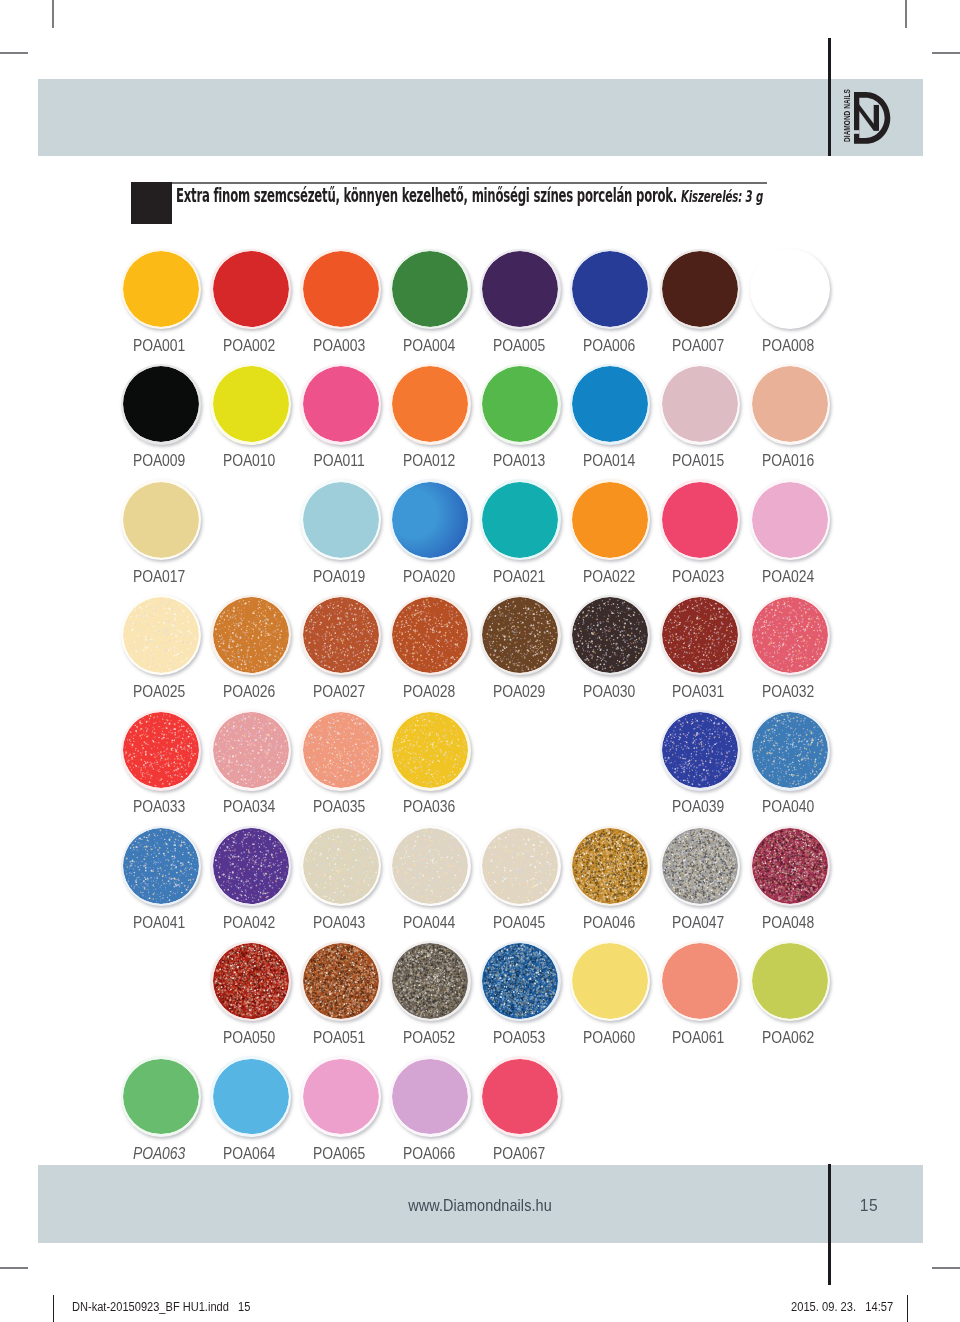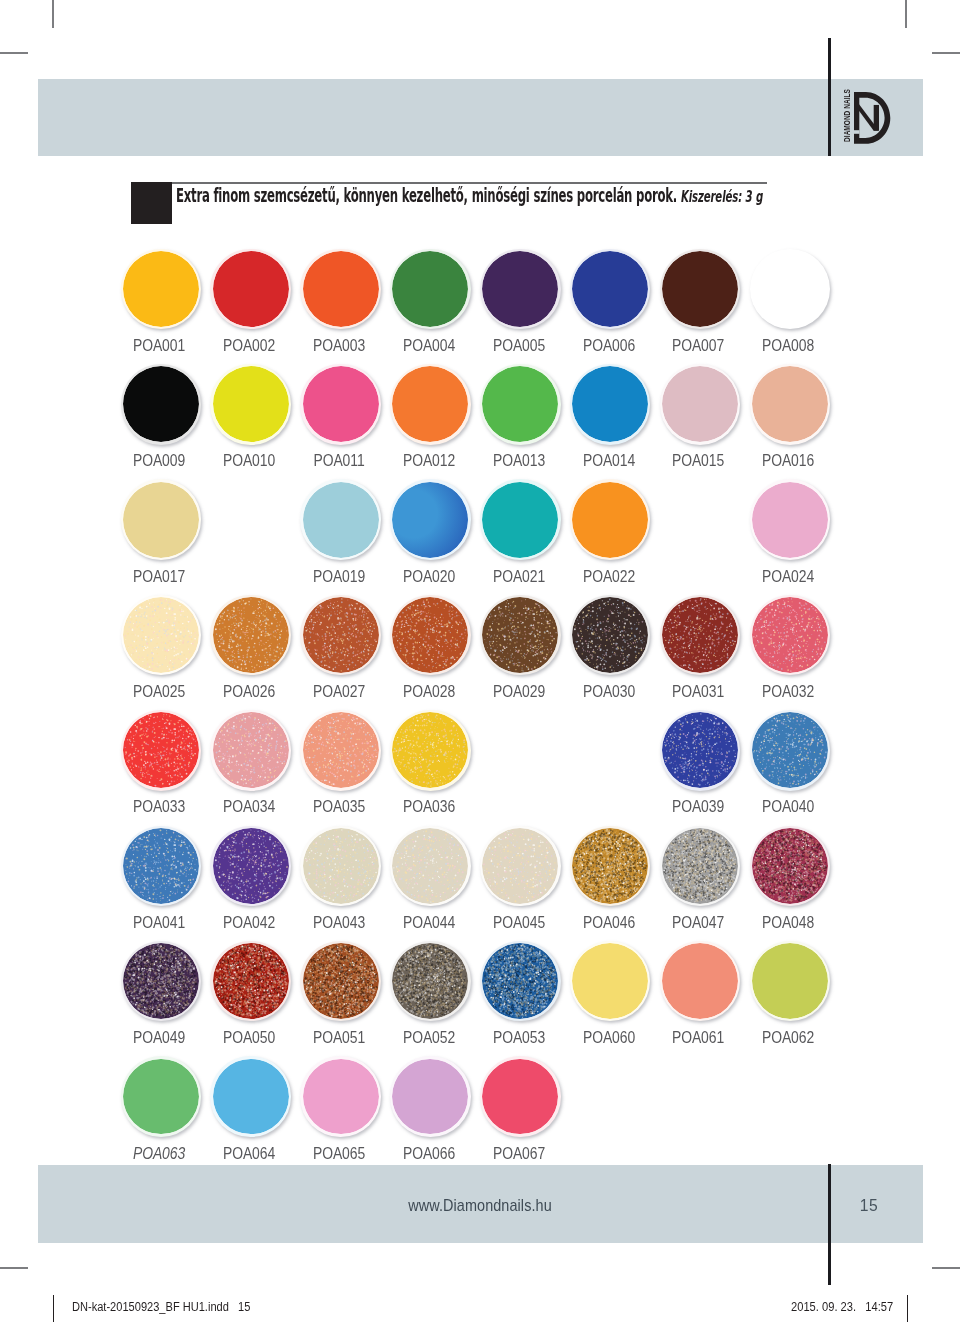--- a/index.html
+++ b/index.html
@@ -2540,20 +2540,30 @@
 <div class="cell" style="left:565.1px;top:471.4px;">
 <div class="disc-wrap">
           <div class="disc" style="background: rgb(254, 244, 233);">
             <div class="disc-inner">
               <div class="disc-fill" style="background: rgb(248, 146, 31);"></div>
             </div>
           </div>
         </div>
 <div class="code">POA022</div>
 </div>
+<div class="cell" style="left:654.9px;top:471.4px;">
+<div class="disc-wrap">
+          <div class="disc" style="background: rgb(253, 236, 240);">
+            <div class="disc-inner">
+              <div class="disc-fill" style="background: rgb(239, 68, 107);"></div>
+            </div>
+          </div>
+        </div>
+<div class="code">POA023</div>
+</div>
 <div class="cell" style="left:744.8px;top:471.4px;">
 <div class="disc-wrap">
           <div class="disc" style="background: rgb(253, 247, 250);">
             <div class="disc-inner">
               <div class="disc-fill" style="background: rgb(235, 172, 205);"></div>
             </div>
           </div>
         </div>
 <div class="code">POA024</div>
 </div>
@@ -2901,36 +2911,20 @@
               <svg class="tex" viewBox="0 0 80 80">
                 <use href="#gl2" fill="#ffffff" opacity=".38"></use>
                 <use href="#gl0" fill="#000000" opacity=".42" transform="rotate(97 40 40)"></use>
                 <use href="#gl1" fill="#ffd98c" opacity=".26" transform="rotate(271 40 40)"></use>
                 <use href="#spk3" fill="#ffffff" opacity=".80" transform="rotate(101 40 40)"></use>
               </svg>
             </div>
           </div>
         </div>
 <div class="code">POA048</div>
-</div>
-<div class="cell" style="left:115.9px;top:932.9px;">
-<div class="disc-wrap">
-          <div class="disc" style="background: rgb(236, 234, 238);">
-            <div class="disc-inner">
-              <div class="disc-fill" style="background: rgb(67, 42, 80);"></div>
-              <svg class="tex" viewBox="0 0 80 80">
-                <use href="#gl0" fill="#ffffff" opacity=".38"></use>
-                <use href="#gl1" fill="#000000" opacity=".42" transform="rotate(168 40 40)"></use>
-                <use href="#gl2" fill="#ffd98c" opacity=".26" transform="rotate(24 40 40)"></use>
-                <use href="#spk0" fill="#ffffff" opacity=".80" transform="rotate(264 40 40)"></use>
-              </svg>
-            </div>
-          </div>
-        </div>
-<div class="code">POA049</div>
 </div>
 <div class="cell" style="left:205.7px;top:932.9px;">
 <div class="disc-wrap">
           <div class="disc" style="background: rgb(246, 233, 232);">
             <div class="disc-inner">
               <div class="disc-fill" style="background: rgb(168, 31, 20);"></div>
               <svg class="tex" viewBox="0 0 80 80">
                 <use href="#gl1" fill="#ffffff" opacity=".38"></use>
                 <use href="#gl2" fill="#000000" opacity=".42" transform="rotate(239 40 40)"></use>
                 <use href="#gl0" fill="#ffd98c" opacity=".26" transform="rotate(137 40 40)"></use>

